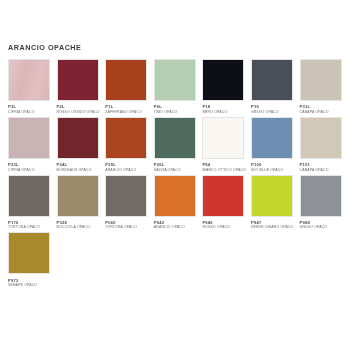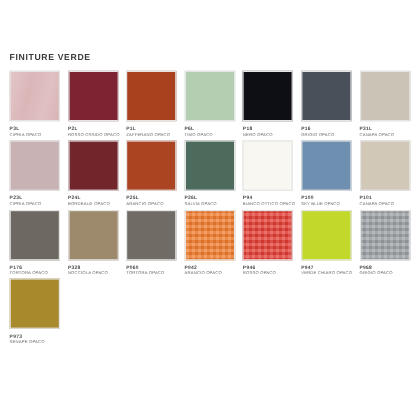--- a/index.html
+++ b/index.html
@@ -93,21 +93,21 @@
     color: #6a6a6a;
     letter-spacing: 0.14px;
     line-height: 5px;
     white-space: nowrap;
   }
 </style>
 </head>
 <body>
 
 <div class="page">
-  <div class="page-title">FINITURE VERDE</div>
+  <div class="page-title">ARANCIO OPACHE</div>
   <div class="grid">
       <div class="swatch-row">
         <div class="swatch-cell">
           <div class="chip chip-sheen" style="background: rgb(217, 179, 181);"></div>
           <div class="label-code">P3L</div>
           <div class="label-name">CIPRIA OPACO</div>
         </div>
         <div class="swatch-cell">
           <div class="chip" style="background: rgb(126, 35, 49);"></div>
           <div class="label-code">P2L</div>

